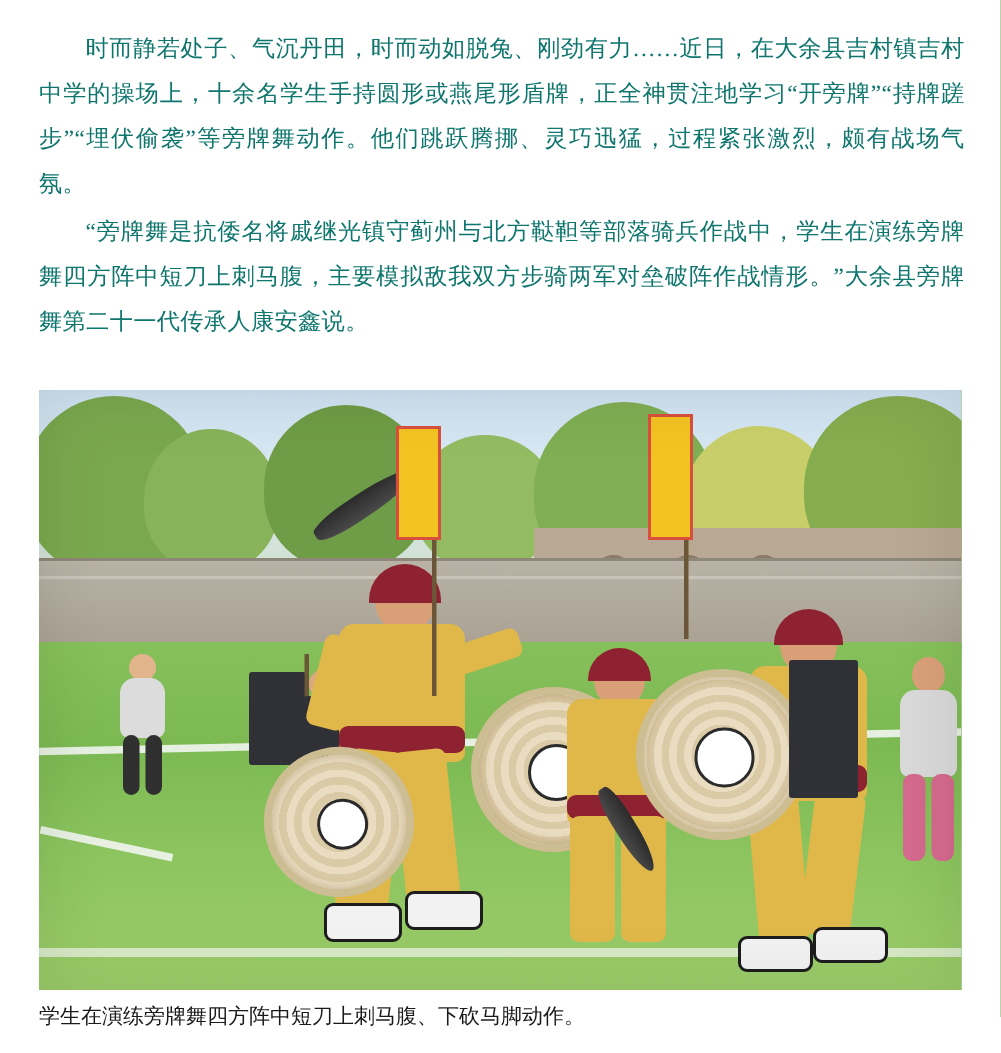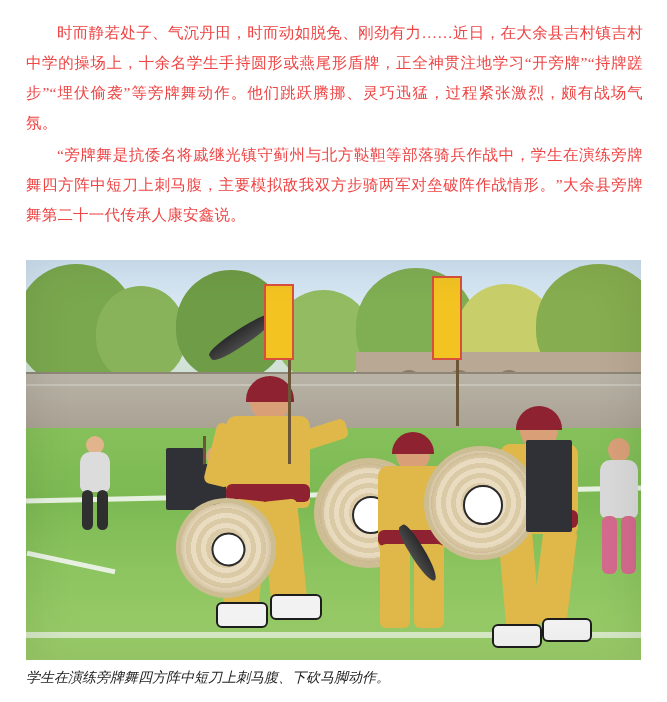--- a/index.html
+++ b/index.html
@@ -16,32 +16,31 @@
   .page {
     position: relative;
     width: 667px;
     height: 702px;
     box-sizing: border-box;
     padding: 18px 24px 0 26px;
   }
   .article-body {
     font-size: 15.5px;
     line-height: 30px;
-    color: #ef4444;
+    color: #0f766e;
     text-align: justify;
     letter-spacing: 0.2px;
   }
   .article-body p {
     margin: 0 0 2px 0;
     text-indent: 2em;
   }
   .figure {
     margin-top: 30px;
     width: 615px;
-    font-style: italic;
   }
   .photo {
     position: relative;
     width: 615px;
     height: 400px;
     overflow: hidden;
     background: #6fa84f;
   }
   
   .sky {

